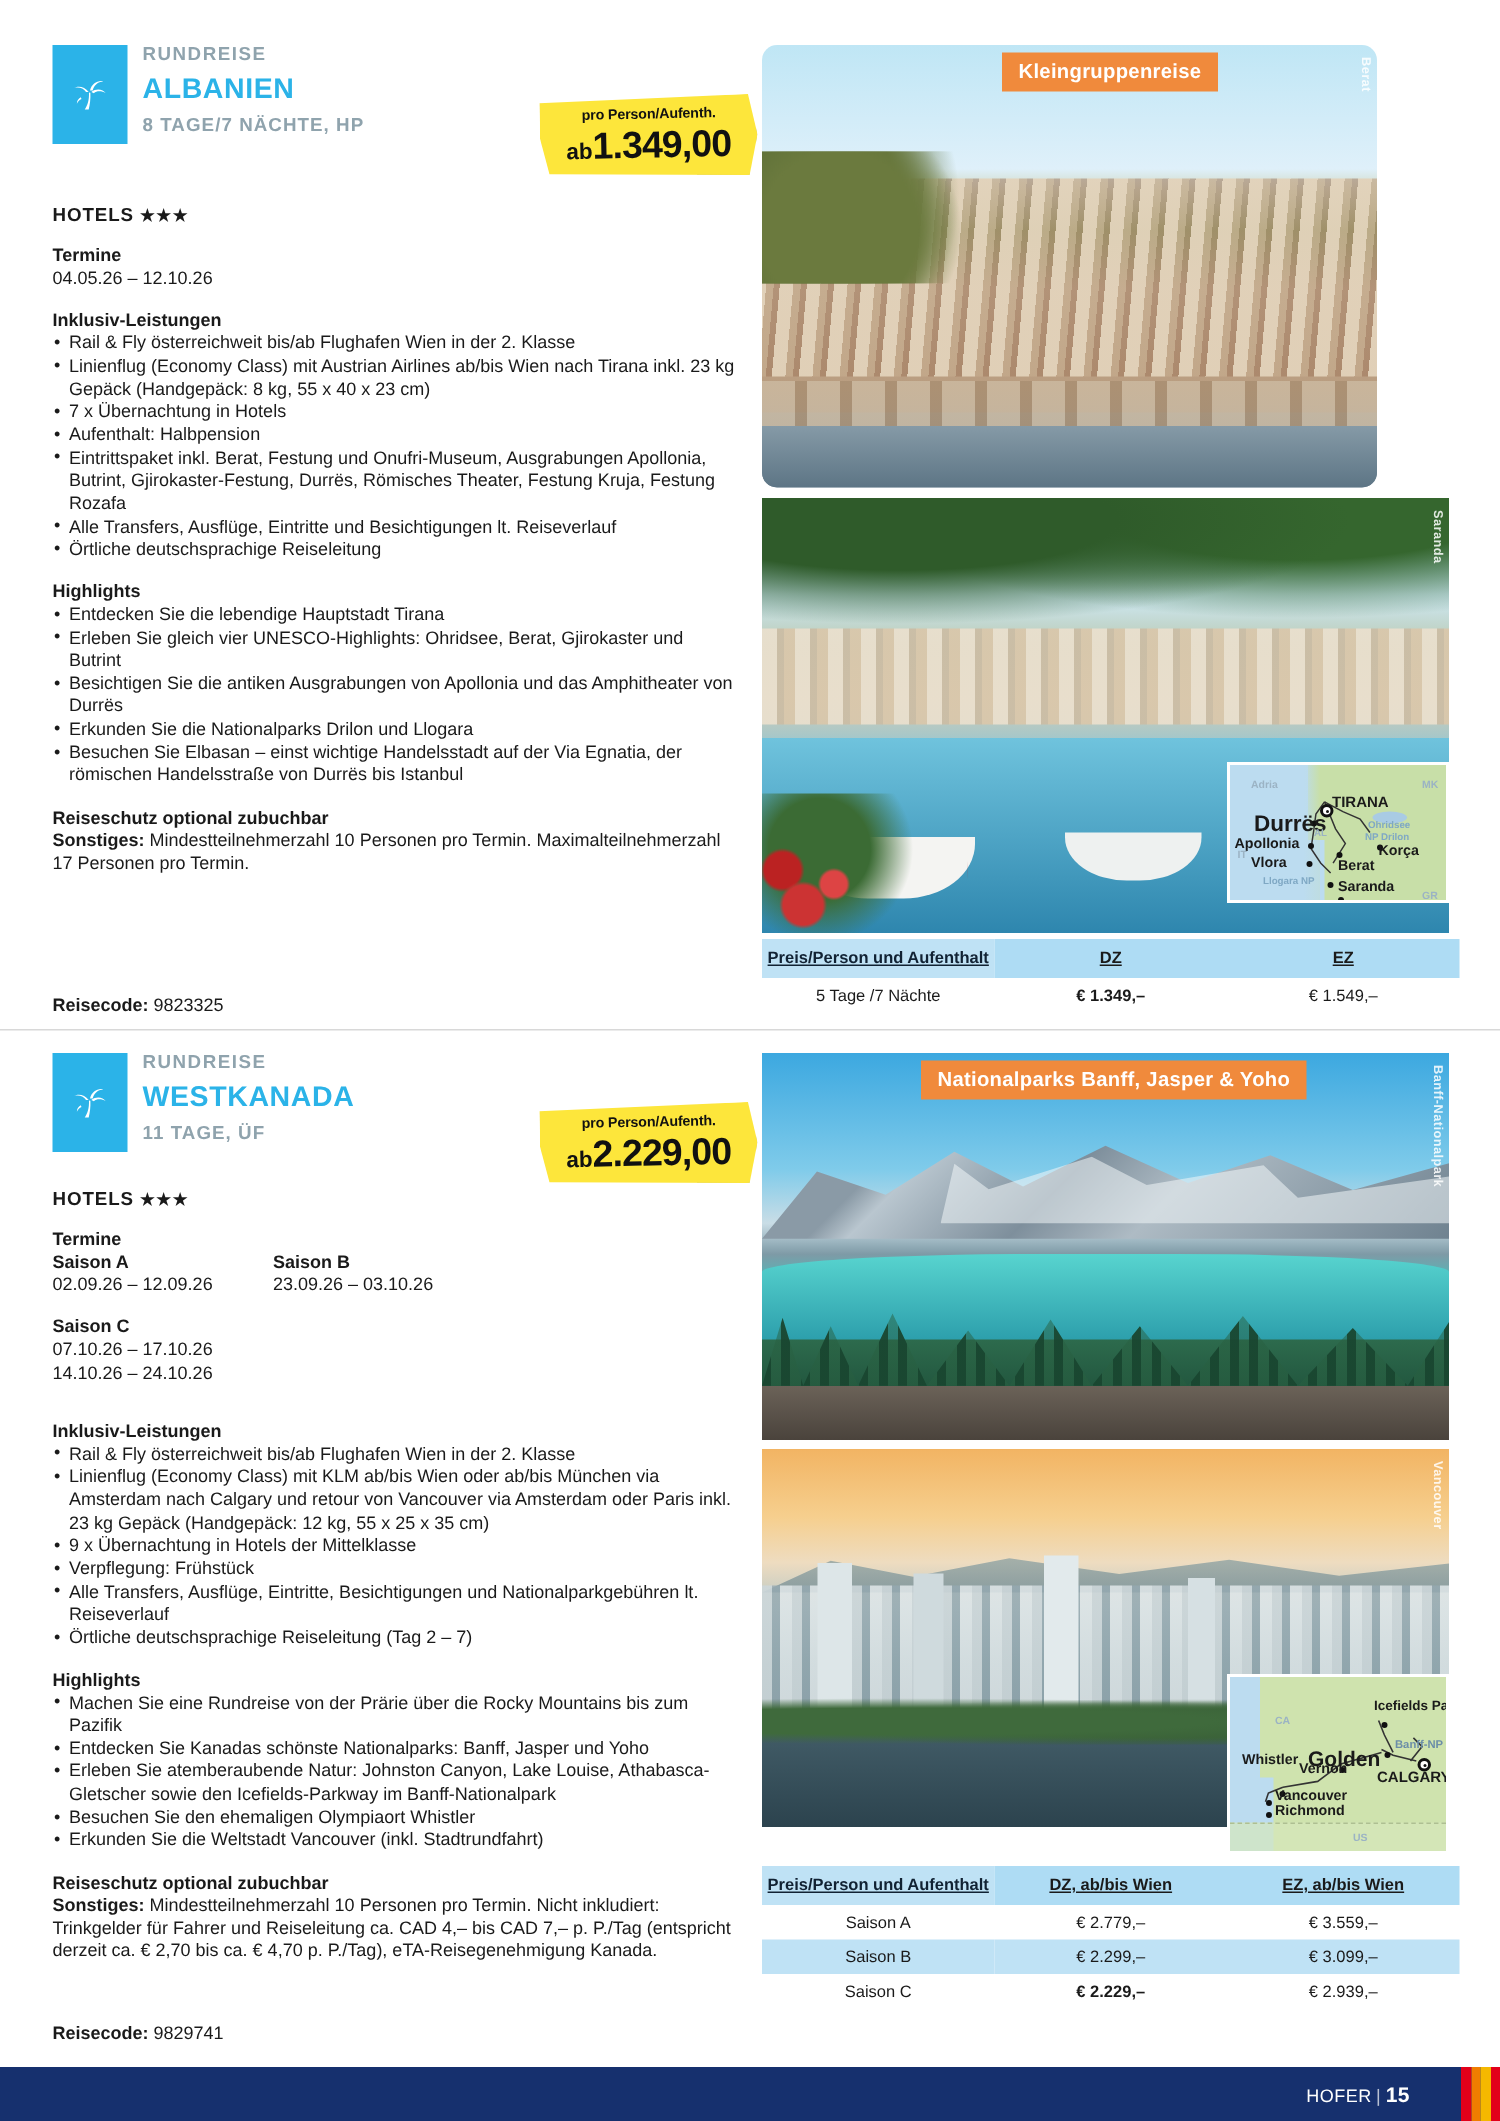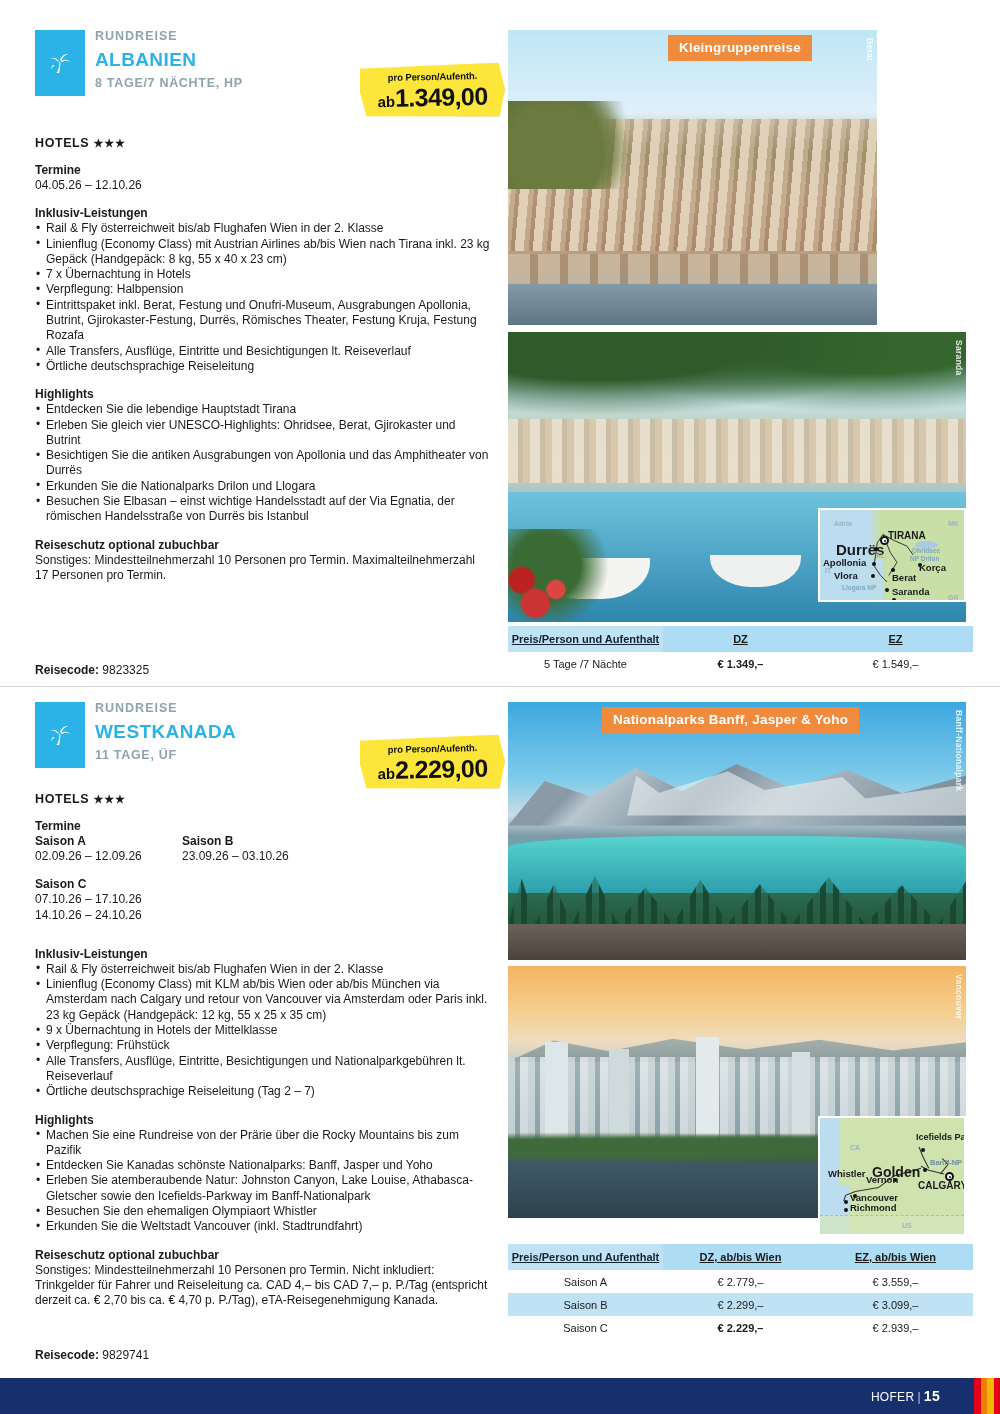--- a/index.html
+++ b/index.html
@@ -68,21 +68,21 @@
   .body-t { font-size: 12px; line-height: 15.3px; }
   ul.bullets { list-style: none; }
   ul.bullets li {
     font-size: 12px; line-height: 15.3px; position: relative; padding-left: 11px;
   }
   ul.bullets li::before {
     content: "\2022"; position: absolute; left: 1px; top: -.5px; font-size: 12px;
   }
   .gap-md { height: 13px; }
   .sonst { font-size: 12px; line-height: 15.3px; }
-  .sonst b { font-weight: 400; text-align: right; }
+  .sonst b { font-weight: 700; text-align: right; }
   .reisecode { font-size: 12px; font-weight: 400; }
   .reisecode b { font-weight: 800; }
 
   .two-col-dates { display: flex; }
   .two-col-dates > div { width: 147px; }
 
   
   .photo { position: absolute; overflow: hidden; }
   .photo-caption {
     position: absolute; right: 2px; top: 8px;
@@ -182,21 +182,21 @@
       </div>
       <div class="gap-md"></div>
       <div class="sec-h">Termine</div>
       <div class="body-t">04.05.26 – 12.10.26</div>
       <div class="gap-md"></div>
       <div class="sec-h">Inklusiv-Leistungen</div>
       <ul class="bullets">
           <li>Rail &amp; Fly österreichweit bis/ab Flughafen Wien in der 2. Klasse</li>
           <li>Linienflug (Economy Class) mit Austrian Airlines ab/bis Wien nach Tirana inkl. 23 kg Gepäck (Handgepäck: 8 kg, 55 x 40 x 23 cm)</li>
           <li>7 x Übernachtung in Hotels</li>
-          <li>Verpflegung: Halbpension</li>
+          <li>Aufenthalt: Halbpension</li>
           <li>Eintrittspaket inkl. Berat, Festung und Onufri-Museum, Ausgrabungen Apollonia, Butrint, Gjirokaster-Festung, Durrës, Römisches Theater, Festung Kruja, Festung Rozafa</li>
           <li>Alle Transfers, Ausflüge, Eintritte und Besichtigungen lt. Reiseverlauf</li>
           <li>Örtliche deutschsprachige Reiseleitung</li>
         </ul>
       <div class="gap-md"></div>
       <div class="sec-h">Highlights</div>
       <ul class="bullets">
           <li>Entdecken Sie die lebendige Hauptstadt Tirana</li>
           <li>Erleben Sie gleich vier UNESCO-Highlights: Ohridsee, Berat, Gjirokaster und Butrint</li>
           <li>Besichtigen Sie die antiken Ausgrabungen von Apollonia und das Amphitheater von Durrës</li>
@@ -205,22 +205,22 @@
         </ul>
       <div class="gap-md"></div>
       <div class="sec-h">Reiseschutz optional zubuchbar</div>
       <div class="sonst"><b>Sonstiges:</b><span> Mindestteilnehmerzahl 10 Personen pro Termin. Maximalteilnehmerzahl 17 Personen pro Termin.</span></div>
     </div>
 
     <div class="reisecode" style="position:absolute;left:35px;top:663px">
       <b>Reisecode:</b><span> 9823325</span>
     </div>
 
-    <div class="photo" style="left:508px;top:30px;width:369px;height:295px;
-                background:linear-gradient(#bfe6f5 0%,#dff0fa 28%,#cfd8c2 33%,#9fae7a 42%,#c9b49a 55%,#b89b7e 78%,#7e8fa0 92%,#6f8596 100%);">
+    <div class="photo" style="left:508px;top:30px;width:410px;height:295px;
+                background:linear-gradient(#bfe6f5 0%,#dff0fa 28%,#cfd8c2 33%,#9fae7a 42%,#c9b49a 55%,#b89b7e 78%,#7e8fa0 92%,#6f8596 100%);border-radius:10px;">
       <div style="position:absolute;left:0;top:30%;width:100%;height:45%;background:
             repeating-linear-gradient(95deg, rgba(226,210,186,.95) 0 9px, rgba(196,170,140,.75) 9px 14px, rgba(160,120,92,.55) 14px 18px);"></div>
       <div style="position:absolute;left:0;top:24%;width:42%;height:30%;background:
             radial-gradient(circle at 30% 60%, #6b7a3e 0 40%, rgba(107,122,62,0) 62%),
             radial-gradient(circle at 8% 35%, #5e7038 0 45%, rgba(0,0,0,0) 70%);"></div>
       <div style="position:absolute;left:0;bottom:0;width:100%;height:17%;background:
             linear-gradient(#8ea2ae,#5d7585);"></div>
       <div style="position:absolute;left:0;bottom:14%;width:100%;height:10%;background:
             repeating-linear-gradient(90deg,#cbb9a0 0 22px,#a98f72 22px 30px);opacity:.85"></div>
       <div class="photo-caption">Berat</div>
@@ -383,21 +383,21 @@
       <div style="position:absolute;left:0;top:52%;width:100%;height:26%;background:
             linear-gradient(#58d4cf,#2596a6);border-radius:40% 40% 0 0 / 18% 18% 0 0;"></div>
       <div style="position:absolute;left:0;bottom:0;width:100%;height:26%;background:
             linear-gradient(#2d6b4d,#16402f);"></div>
       <div style="position:absolute;left:0;bottom:14%;width:100%;height:22%;background:
             repeating-linear-gradient(90deg, rgba(25,70,48,.95) 0 6px, rgba(40,95,64,.5) 6px 13px);
             clip-path:polygon(0 100%,3% 20%,6% 100%,10% 30%,14% 100%,19% 15%,24% 100%,30% 35%,36% 100%,42% 22%,48% 100%,55% 30%,62% 100%,70% 18%,78% 100%,86% 32%,94% 100%,100% 25%,100% 100%);"></div>
       <div style="position:absolute;left:0;bottom:0;width:100%;height:14%;background:
             linear-gradient(#6b6258,#4a433c);"></div>
       <div class="photo-caption">Banff-Nationalpark</div>
-      <div class="tag-badge" style="left:94px;top:5px">Nationalparks Banff, Jasper &amp; Yoho</div>
+      <div class="tag-badge" style="left:106px;top:5px">Nationalparks Banff, Jasper &amp; Yoho</div>
     </div>
 
     <div class="photo" style="left:508px;top:278px;width:458px;height:252px;
                 background:linear-gradient(#f2b463 0%,#f6cf8e 18%,#eedcc0 30%,#b8c6c4 42%,#7f9a9e 56%,#56707a 74%,#3c5560 100%);">
       <div style="position:absolute;left:0;top:24%;width:100%;height:14%;background:
             linear-gradient(#9fb0ac,#7a9096);opacity:.8;
             clip-path:polygon(0 100%,10% 40%,22% 70%,36% 35%,52% 65%,68% 38%,84% 68%,100% 45%,100% 100%);"></div>
       <div style="position:absolute;left:0;top:36%;width:100%;height:34%;background:
             repeating-linear-gradient(90deg, rgba(205,215,218,.9) 0 7px, rgba(150,170,178,.8) 7px 12px, rgba(225,232,234,.85) 12px 20px);"></div>
       <div style="position:absolute;left:8%;top:30%;width:5%;height:42%;background:#dde6e8;"></div>

